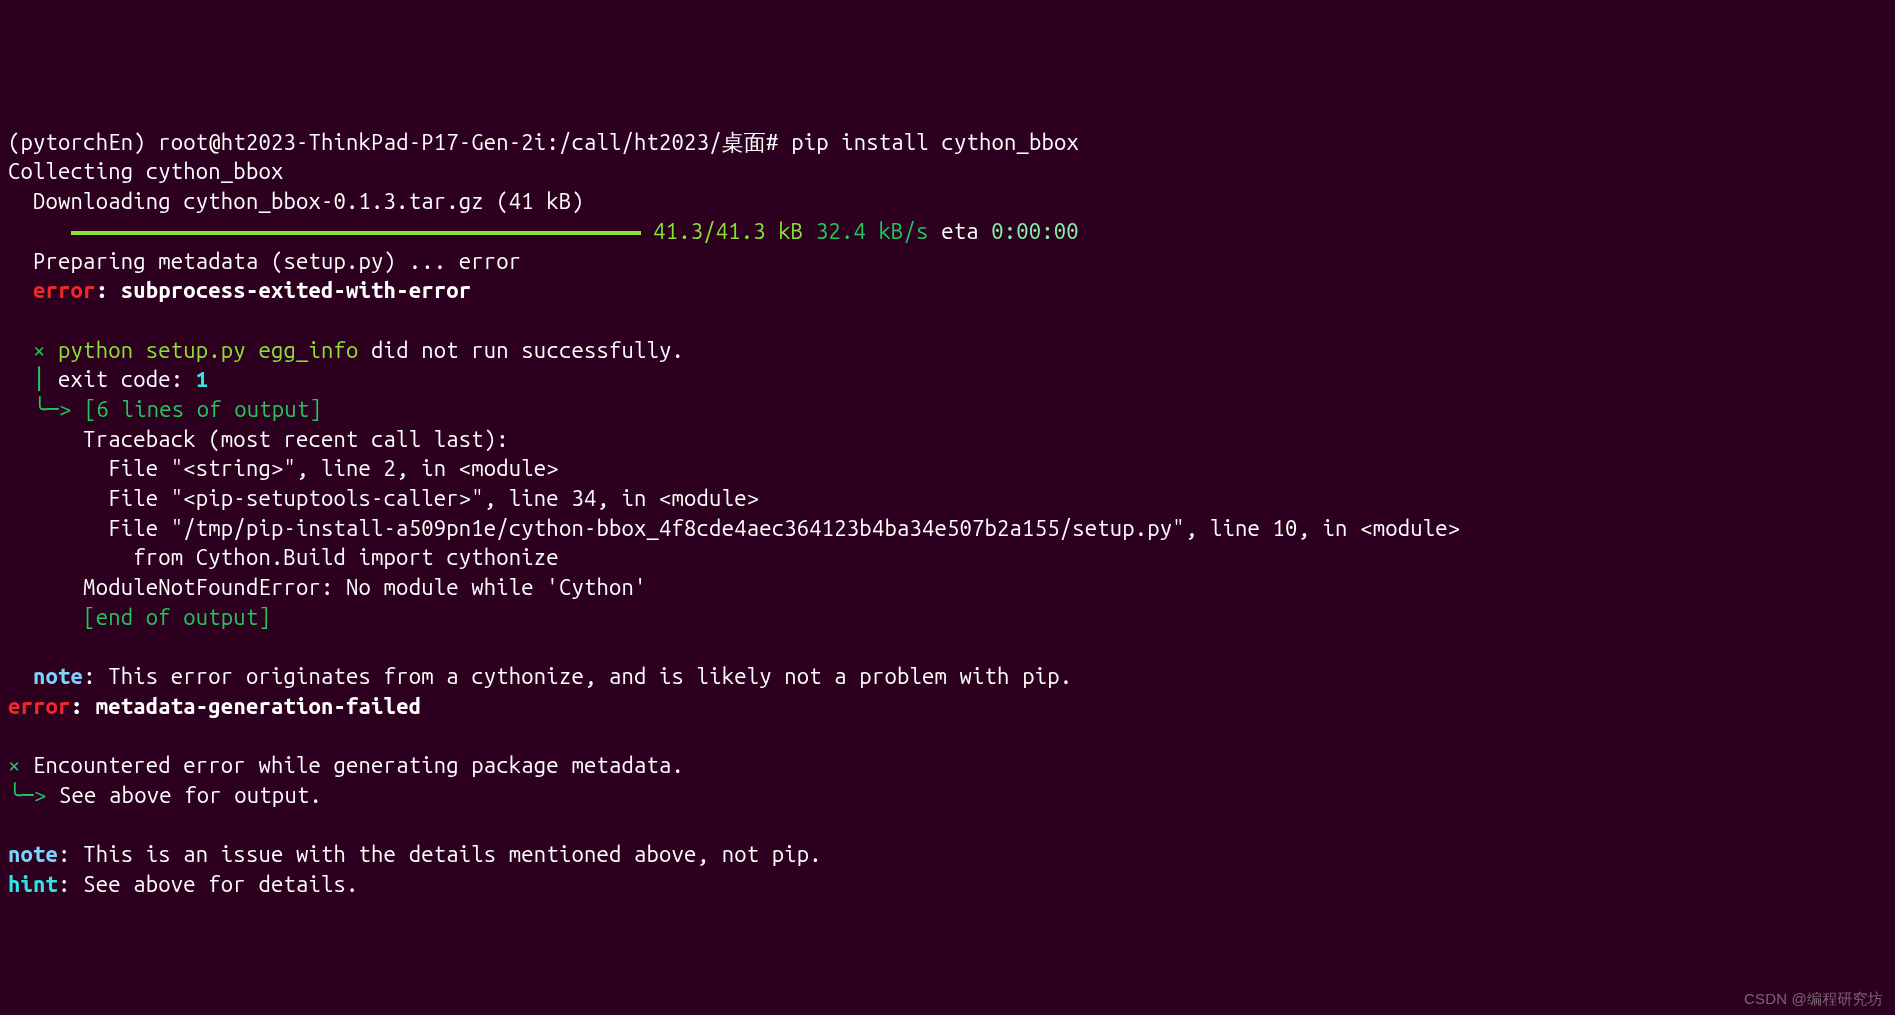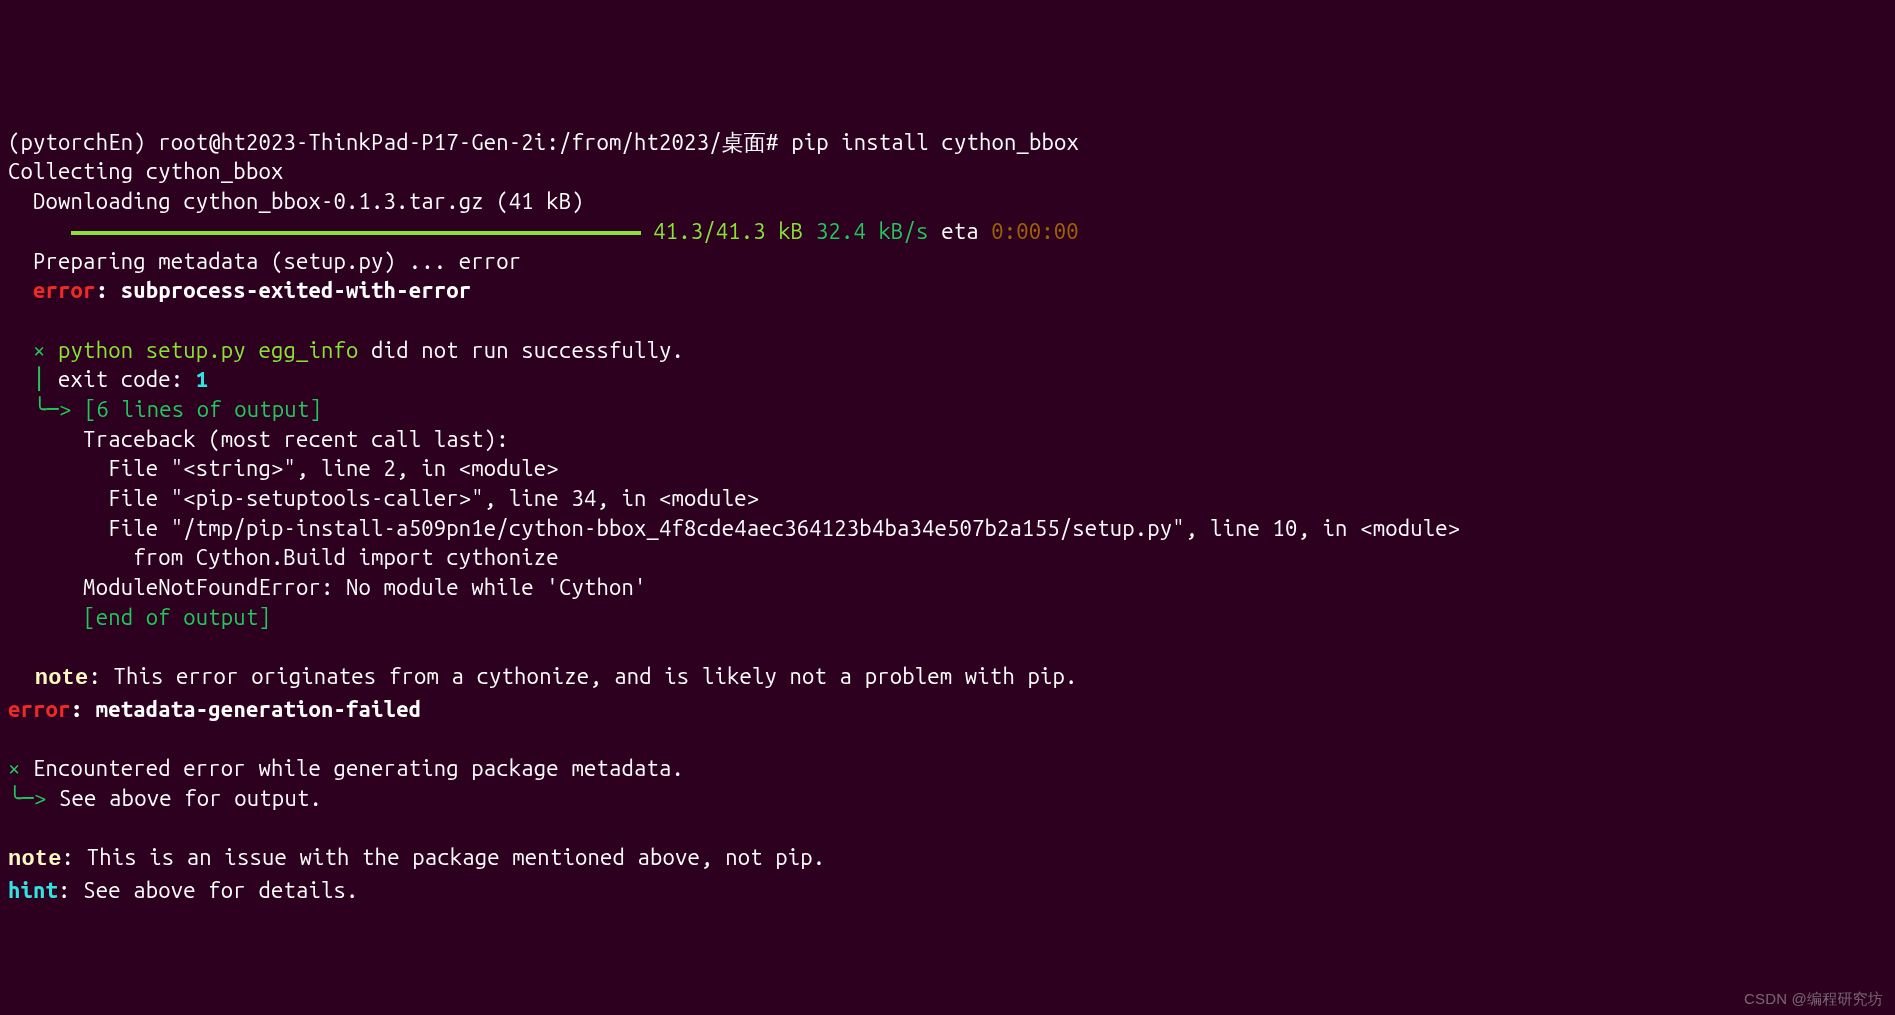--- a/index.html
+++ b/index.html
@@ -15,24 +15,24 @@
       line-height: 1.35;
       padding: 8px;
       white-space: pre;
       overflow-x: auto;
       letter-spacing: 0.2px;
     }
     .white { color: #ffffff; text-align: center; }
     .green { color: #8ae234; }
     .red { color: #22c55e; }
     .red-bold { color: #ef2929; font-weight: bold; }
-    .cyan { color: #a16207; }
+    .cyan { color: #86efac; }
     .cyan-bold { color: #34e2e2; font-weight: bold; }
     .bold { font-weight: bold; }
-    .magenta-bold { color: #fef9c3; font-weight: bold; font-family: Liberation Mono, monospace; }
+    .magenta-bold { color: #7dd3fc; font-weight: bold; }
     .progress-bar {
       display: inline-block;
       height: 4px;
       background-color: #8ae234;
       vertical-align: middle;
     }
     .watermark {
       position: fixed;
       bottom: 6px;
       right: 12px;
@@ -40,21 +40,21 @@
       font-size: 15px;
       font-family: sans-serif;
       text-align: center;
     }
   </style>
 </head>
 <body>
 
 
 
-<div><span><span class="white">(pytorchEn)</span> <span class="white">root@ht2023-ThinkPad-P17-Gen-2i</span><span class="white">:/from/ht2023/桌面#</span> <span class="white">pip install cython_bbox</span></span>
+<div><span><span class="white">(pytorchEn)</span> <span class="white">root@ht2023-ThinkPad-P17-Gen-2i</span><span class="white">:/call/ht2023/桌面#</span> <span class="white">pip install cython_bbox</span></span>
 <span class="white">Collecting cython_bbox</span>
 <span class="white">  Downloading cython_bbox-0.1.3.tar.gz (41 kB)</span>
 <span>     <span class="progress-bar" style="width:570px;"></span> <span class="green">41.3/41.3 kB</span> <span class="red">32.4 kB/s</span> <span class="white">eta</span> <span class="cyan">0:00:00</span></span>
 <span class="white">  Preparing metadata (setup.py) ... error</span>
 <span><span class="red-bold">  error</span><span class="bold">: </span><span class="bold">subprocess-exited-with-error</span></span>
 <span class="white">  </span>
 <span><span class="red">  ×</span><span class="green"> python setup.py egg_info</span><span class="white"> did not run successfully.</span></span>
 <span><span class="red">  │ </span><span class="white">exit code: </span><span class="cyan-bold">1</span></span>
 <span><span class="red">  ╰─&gt;</span><span class="red"> [6 lines of output]</span></span>
 <span class="white">      Traceback (most recent call last):</span>
@@ -64,19 +64,19 @@
 <span class="white">          from Cython.Build import cythonize</span>
 <span class="white">      ModuleNotFoundError: No module while 'Cython'</span>
 <span class="red">      [end of output]</span>
 <span class="white">  </span>
 <span><span class="magenta-bold">  note</span><span class="white">: This error originates from a cythonize, and is likely not a problem with pip.</span></span>
 <span><span class="red-bold">error</span><span class="bold">: </span><span class="bold">metadata-generation-failed</span></span>
 
 <span><span class="red">×</span><span class="white"> Encountered error while generating package metadata.</span></span>
 <span><span class="red">╰─&gt;</span><span class="white"> See above for output.</span></span>
 
-<span><span class="magenta-bold">note</span><span class="white">: This is an issue with the package mentioned above, not pip.</span></span>
+<span><span class="magenta-bold">note</span><span class="white">: This is an issue with the details mentioned above, not pip.</span></span>
 <span><span class="cyan-bold">hint</span><span class="white">: See above for details.</span></span></div>
 
 <div class="watermark">CSDN @编程研究坊</div>
 
 
 
 
 </body></html>

